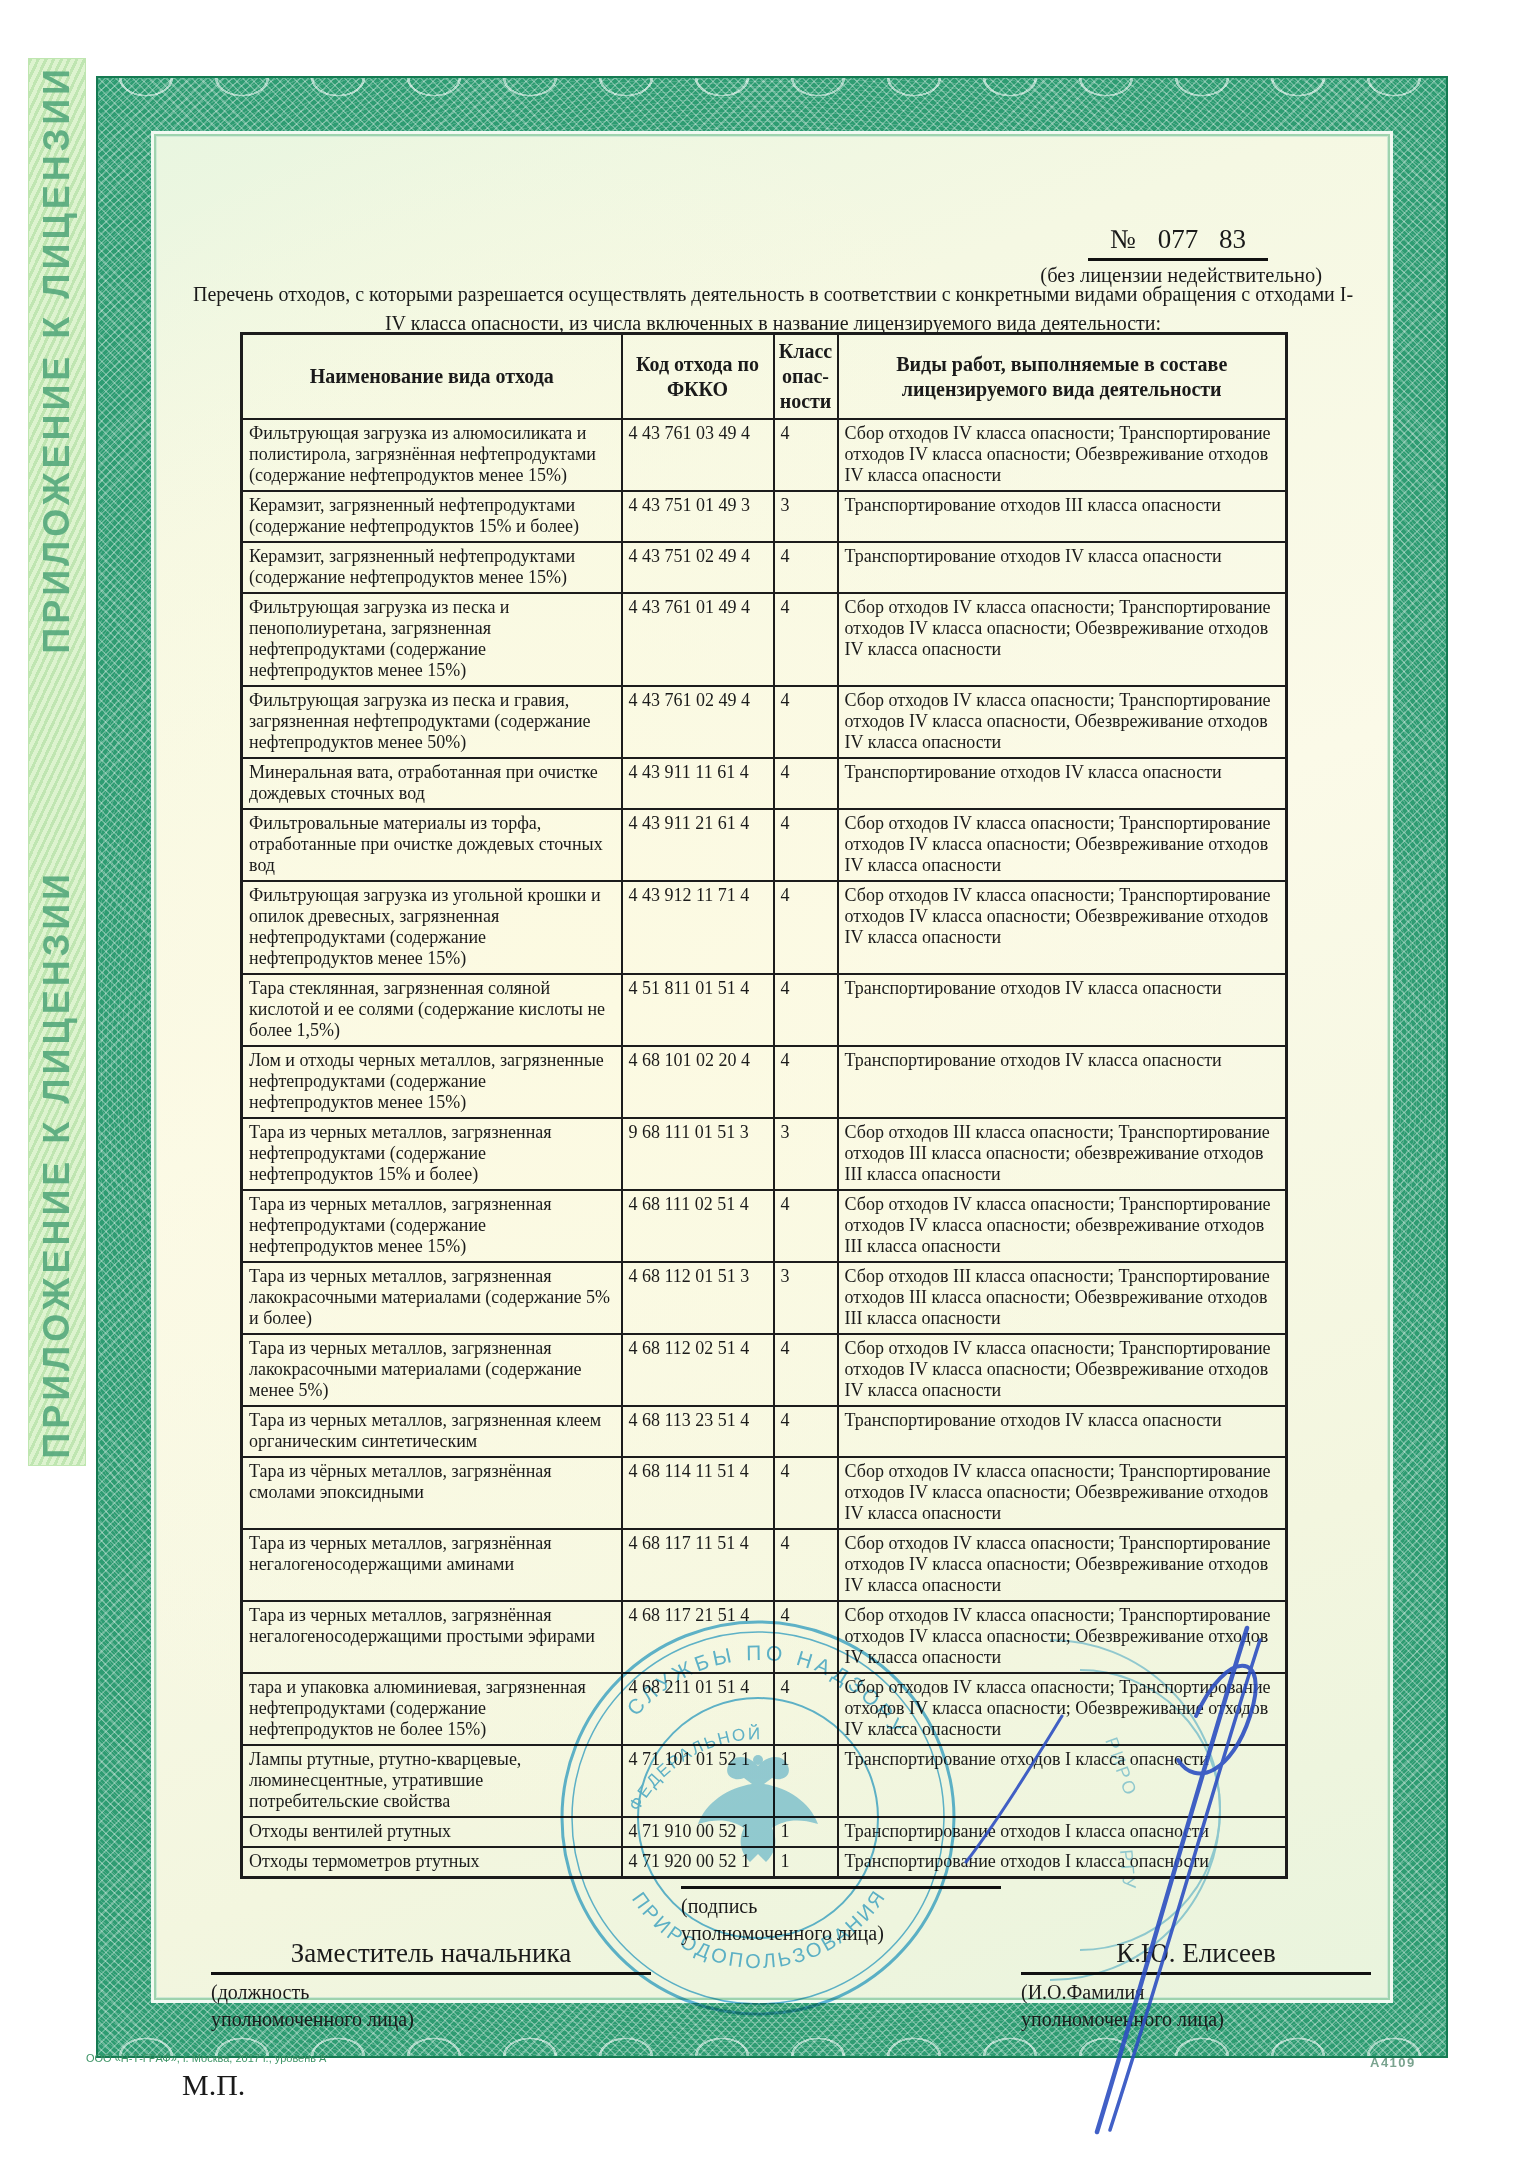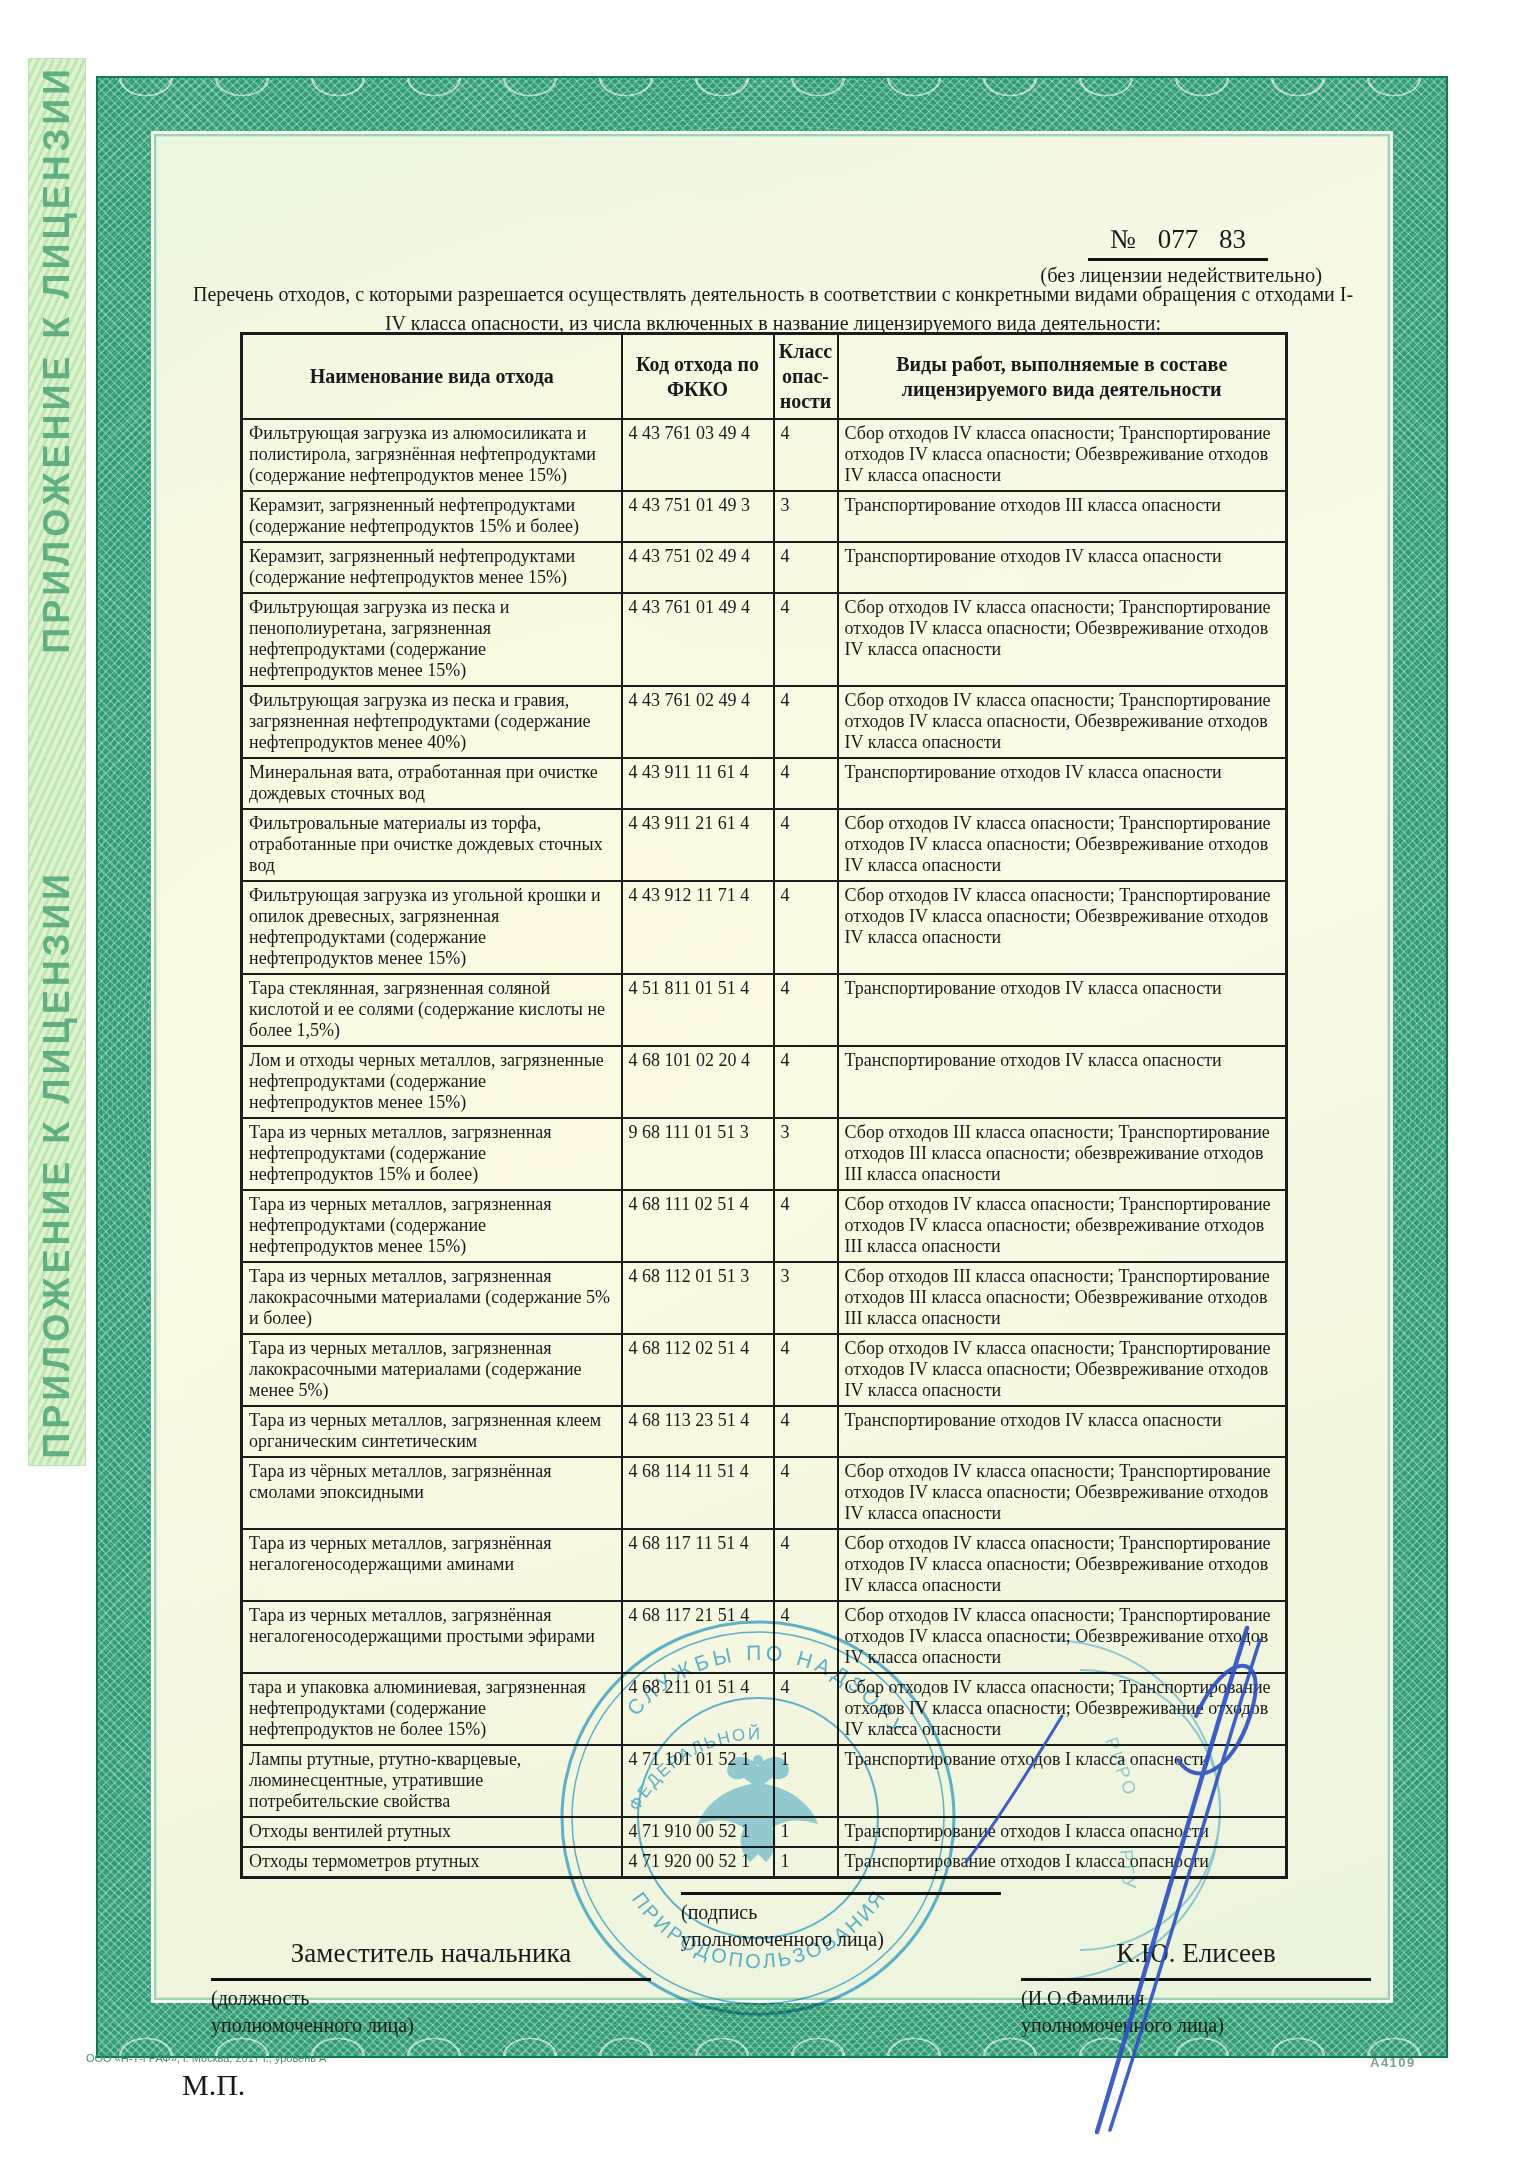--- a/index.html
+++ b/index.html
@@ -49,21 +49,21 @@
   table.waste th, table.waste td{border:2px solid #1c1c1c;vertical-align:top;}
   table.waste th{font-weight:bold;font-size:20px;line-height:25px;text-align:center;
     vertical-align:middle;padding:4px 4px;}
   table.waste td{font-size:18px;line-height:21px;padding:3px 6px 4px 6px;}
   td.c-code{white-space:nowrap;padding-left:4px;}
   td.c-class{text-align:left;padding-left:6px;}
 
   
   .sig{position:absolute;width:330px;}
   .sig .nm{height:38px;display:flex;align-items:flex-end;justify-content:center;
-    font-size:27px;padding-bottom:9px;}
+    font-size:27px;padding-bottom:3px;}
   .sig .ln{border-top:3px solid #111;}
   .sig .cap{text-align:left;font-size:20px;line-height:27px;margin-top:4px;white-space:pre-line;}
   .sig-left{left:55px;top:1795px;width:440px;}
   .sig-mid{left:525px;top:1709px;width:320px;}
   .sig-right{left:865px;top:1795px;width:350px;}
 
   .mp{position:absolute;left:182px;top:2068px;font-size:30px;}
   .printer{position:absolute;left:86px;top:2052px;font-size:11px;color:#3d9466;
     font-family:"Liberation Sans", sans-serif;}
   .formcode{position:absolute;left:1370px;top:2055px;font-size:13px;font-weight:bold;
@@ -132,21 +132,21 @@
               <td class="c-class">4</td>
               <td class="c-works">Транспортирование отходов IV класса опасности</td>
             </tr>
               <tr style="">
               <td class="c-name">Фильтрующая загрузка из песка и пенополиуретана, загрязненная нефтепродуктами (содержание нефтепродуктов менее 15%)</td>
               <td class="c-code">4 43 761 01 49 4</td>
               <td class="c-class">4</td>
               <td class="c-works">Сбор отходов IV класса опасности; Транспортирование отходов IV класса опасности; Обезвреживание отходов IV класса опасности</td>
             </tr>
               <tr style="">
-              <td class="c-name">Фильтрующая загрузка из песка и гравия, загрязненная нефтепродуктами (содержание нефтепродуктов менее 40%)</td>
+              <td class="c-name">Фильтрующая загрузка из песка и гравия, загрязненная нефтепродуктами (содержание нефтепродуктов менее 50%)</td>
               <td class="c-code">4 43 761 02 49 4</td>
               <td class="c-class">4</td>
               <td class="c-works">Сбор отходов IV класса опасности; Транспортирование отходов IV класса опасности, Обезвреживание отходов IV класса опасности</td>
             </tr>
               <tr style="">
               <td class="c-name">Минеральная вата, отработанная при очистке дождевых сточных вод</td>
               <td class="c-code">4 43 911 11 61 4</td>
               <td class="c-class">4</td>
               <td class="c-works">Транспортирование отходов IV класса опасности</td>
             </tr>

